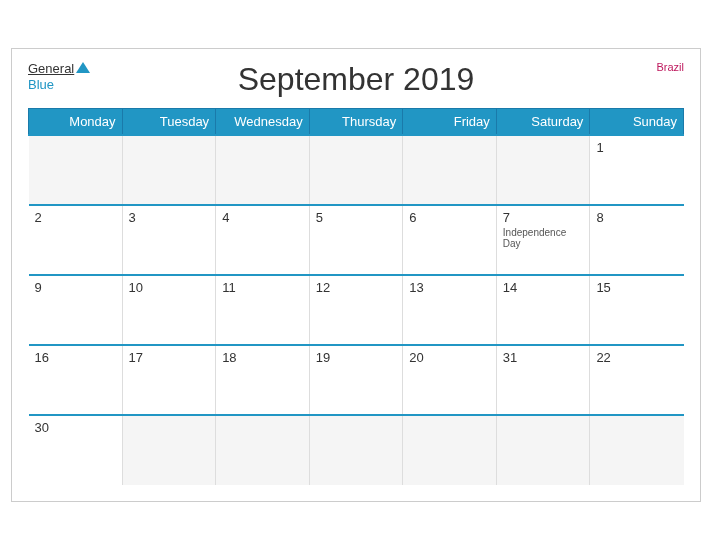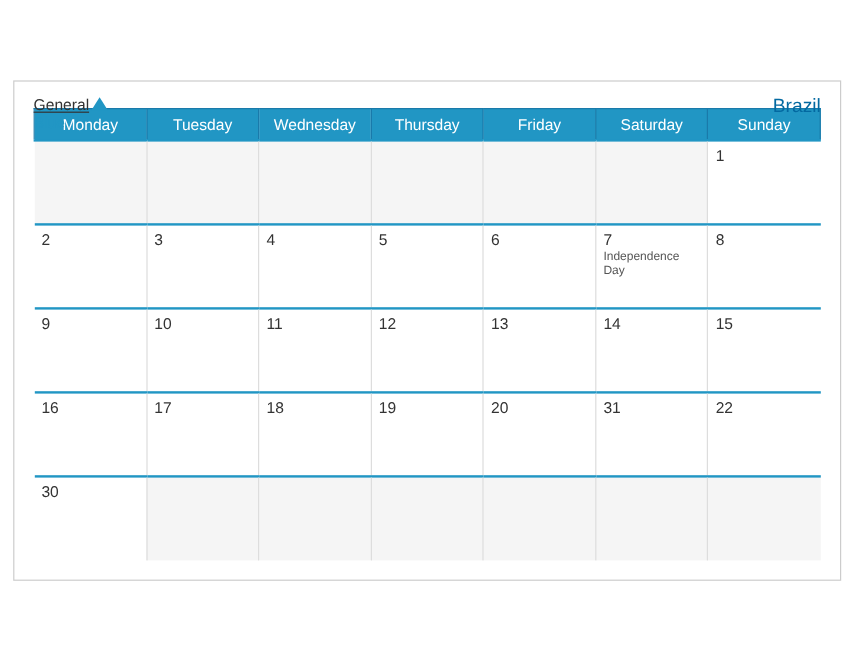--- a/index.html
+++ b/index.html
@@ -59,40 +59,40 @@
       top: -1px;
     }
     .logo-row {
       display: flex;
       align-items: center;
     }
     .country-label {
       position: absolute;
       right: 0;
       top: 0;
-      font-size: 16px;
-      color: #0369a1;
+      font-size: 11px;
+      color: #be185d;
     }
     .calendar-title {
       font-size: 32px;
       font-weight: normal;
       color: #333;
       text-align: center;
     }
     .calendar-table {
       width: 100%;
       border-collapse: collapse;
     }
     .calendar-table thead tr th {
       background-color: #2196c4;
       color: #fff;
       font-size: 13px;
       font-weight: normal;
       padding: 5px 6px;
-      text-align: center;
+      text-align: right;
       border: 1px solid #1a7aaa;
     }
     .calendar-table tbody tr {
       height: 70px;
       vertical-align: top;
     }
     .calendar-table tbody tr td {
       border-top: 2px solid #2196c4;
       border-right: 1px solid #ddd;
       padding: 4px 6px;
@@ -131,20 +131,21 @@
   <div class="calendar-header">
     <div class="logo">
       <div class="logo-row">
         <span class="logo-general">General</span>
         <span class="logo-triangle"></span>
       </div>
       <div class="logo-row">
         <span class="logo-blue">Blue</span>
       </div>
     </div>
+    <h1 class="calendar-title">September 2019</h1>
     <span class="country-label">Brazil</span>
   </div>
 
   <table class="calendar-table">
     <thead>
       <tr>
       <th>Monday</th>
           <th>Tuesday</th>
           <th>Wednesday</th>
           <th>Thursday</th>

